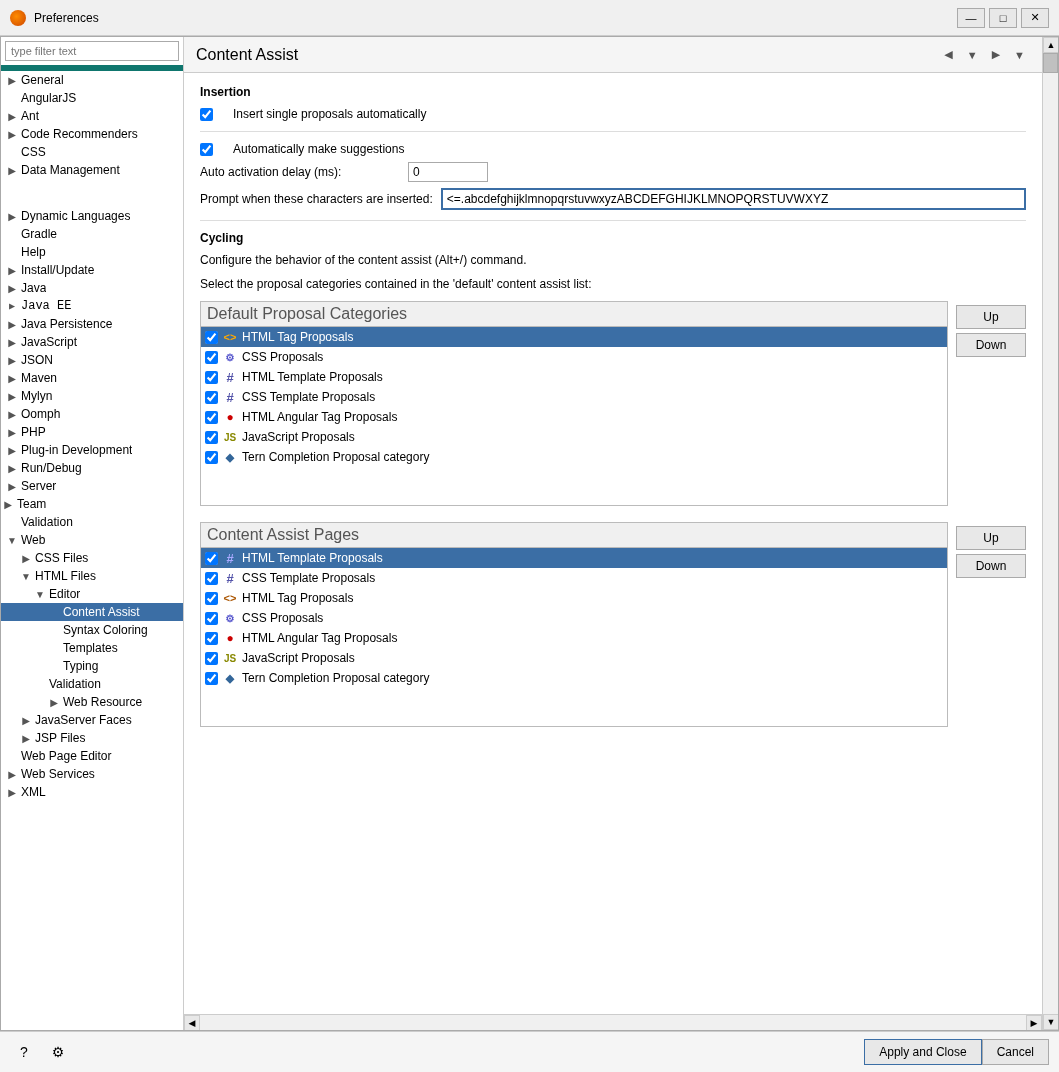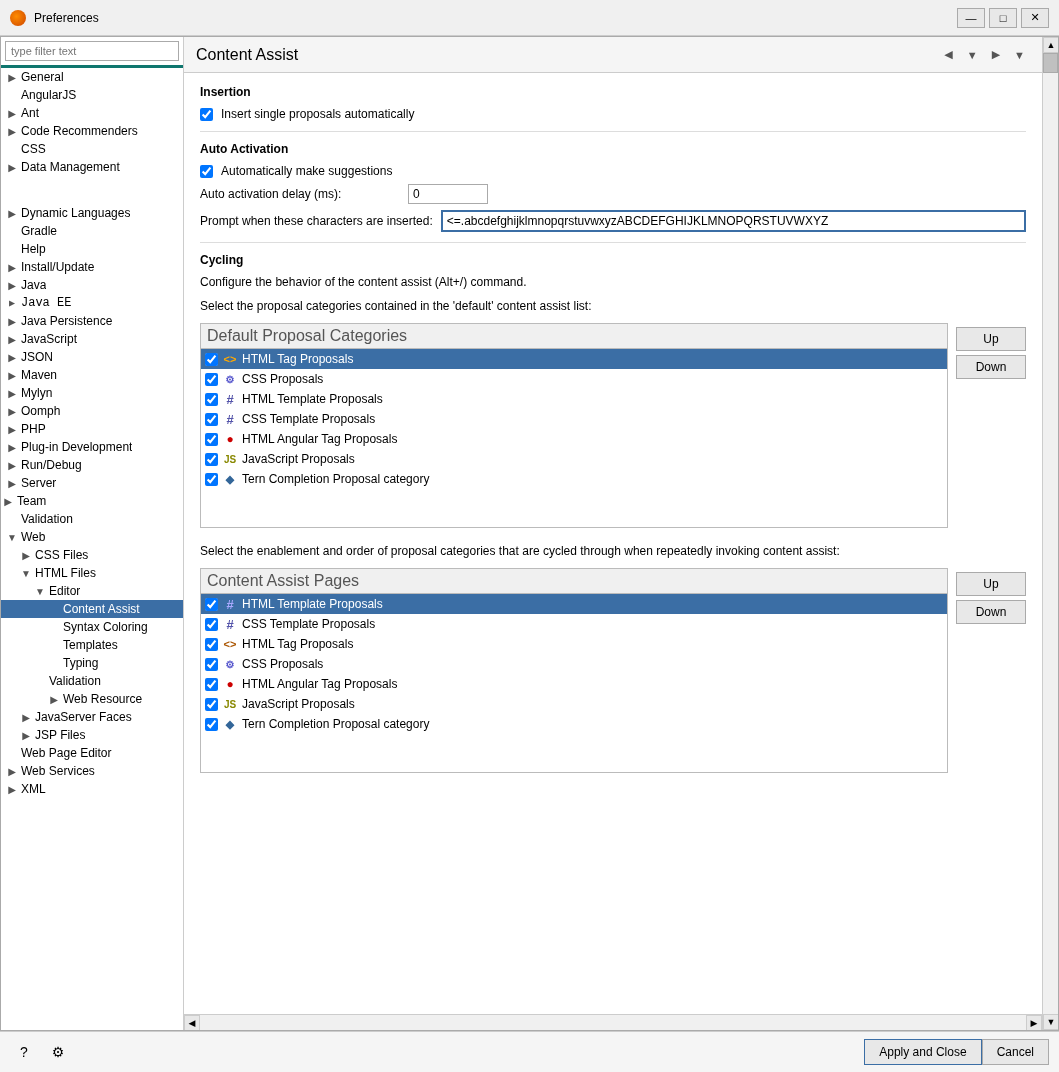--- a/index.html
+++ b/index.html
@@ -10,21 +10,21 @@
     .titlebar-icon { width: 16px; height: 16px; margin-right: 8px; background: radial-gradient(circle at 40% 40%, #ff8c00, #cc4400); border-radius: 50%; }
     .titlebar-title { flex: 1; font-size: 12px; }
     .titlebar-controls { display: flex; gap: 4px; }
     .titlebar-btn { width: 28px; height: 20px; border: 1px solid #aaa; background: #e8e8e8; cursor: pointer; display: flex; align-items: center; justify-content: center; font-size: 11px; }
 
     
     .main-container { display: flex; flex: 1; overflow: hidden; border: 1px solid #aaa; background: #fff; }
 
     
     .sidebar { width: 183px; min-width: 183px; background: #fff; border-right: 1px solid #ccc; overflow-y: auto; overflow-x: hidden; display: flex; flex-direction: column; }
-    .search-box { padding: 4px; border-bottom: 3px solid #0f766e; }
+    .search-box { padding: 4px; border-bottom: 6px solid #0f766e; }
     .search-input { width: 100%; padding: 3px 5px; border: 1px solid #aaa; font-size: 11px; color: #888; }
     .tree-item { display: flex; align-items: center; padding: 2px 0 2px 4px; cursor: pointer; user-select: none; white-space: nowrap; overflow: hidden; }
     .tree-item.selected { background: #3b6ea5; color: white; }
     .tree-item.selected .item-label { color: white; }
     .tree-arrow { width: 14px; min-width: 14px; text-align: center; font-size: 10px; color: #555; }
     .tree-arrow.open::before { content: '▼'; }
     .tree-arrow.closed::before { content: '▶'; }
     .tree-arrow.none::before { content: ''; }
     .item-label { font-size: 12px; padding-left: 2px; overflow: hidden; text-overflow: ellipsis; }
 
@@ -36,21 +36,21 @@
     .content-title { font-size: 16px; font-weight: normal; }
     .header-toolbar { display: flex; align-items: center; gap: 4px; }
     .toolbar-btn { border: 1px solid transparent; background: transparent; padding: 2px 4px; cursor: pointer; font-size: 11px; color: #555; display: flex; align-items: center; }
 
     
     .content-body { flex: 1; overflow-y: auto; padding: 12px 16px; }
 
     
     .section-title { font-weight: bold; font-size: 12px; margin-bottom: 8px; }
     .form-row { display: flex; align-items: center; margin-bottom: 6px; }
-    .checkbox-label { display: flex; align-items: center; gap: 8px; font-size: 12px; cursor: pointer; }
+    .checkbox-label { display: flex; align-items: center; gap: 20px; font-size: 12px; cursor: pointer; }
     .checkbox-label input[type="checkbox"] { width: 13px; height: 13px; }
     .label-text { font-size: 12px; }
     .field-row { display: flex; align-items: center; gap: 8px; margin-bottom: 6px; }
     .field-label { font-size: 12px; min-width: 200px; }
     .field-input { border: 1px solid #aaa; padding: 2px 4px; font-size: 12px; width: 80px; }
     .field-input-wide { border: 2px solid #3b6ea5; padding: 2px 4px; font-size: 12px; flex: 1; background: #fff; }
 
     
     .section-divider { border: none; border-top: 1px solid #ddd; margin: 10px 0; }
 
@@ -293,21 +293,20 @@
           <label class="checkbox-label">
             <input type="checkbox" checked="" style="">
             <span class="label-text">Insert single proposals automatically</span>
           </label>
         </div>
       </div>
 
       <hr class="section-divider">
 
       <div class="section">
-        <div class="section-title">Auto Activation</div>
         <div class="form-row">
           <label class="checkbox-label">
             <input type="checkbox" checked="" style="">
             <span class="label-text">Automatically make suggestions</span>
           </label>
         </div>
         <div class="field-row">
           <span class="field-label">Auto activation delay (ms):</span>
           <input class="field-input" type="text" value="0" style="">
         </div>
@@ -379,21 +378,20 @@
                 <span>Tern Completion Proposal category</span>
               </div>
             </div>
         </div>
         <div class="proposal-btn-group">
           <button class="proposal-btn">Up</button>
           <button class="proposal-btn">Down</button>
         </div>
       </div>
 
-      <div class="desc-text">Select the enablement and order of proposal categories that are cycled through when repeatedly invoking content assist:</div>
       <div class="proposal-section">
         <div class="proposal-list-wrapper">
           <div class="proposal-list-title">Content Assist Pages</div>
           <div class="proposal-list" id="cycled-proposal-list">
               <div class="proposal-item selected">
                 <input type="checkbox" checked="" style="">
                 <span class="proposal-icon" style="filter: brightness(2);">
                   <span style="color:#5555aa;font-size:13px;font-weight:bold;">#</span>
                 </span>
                 <span style="color: white;">HTML Template Proposals</span>

